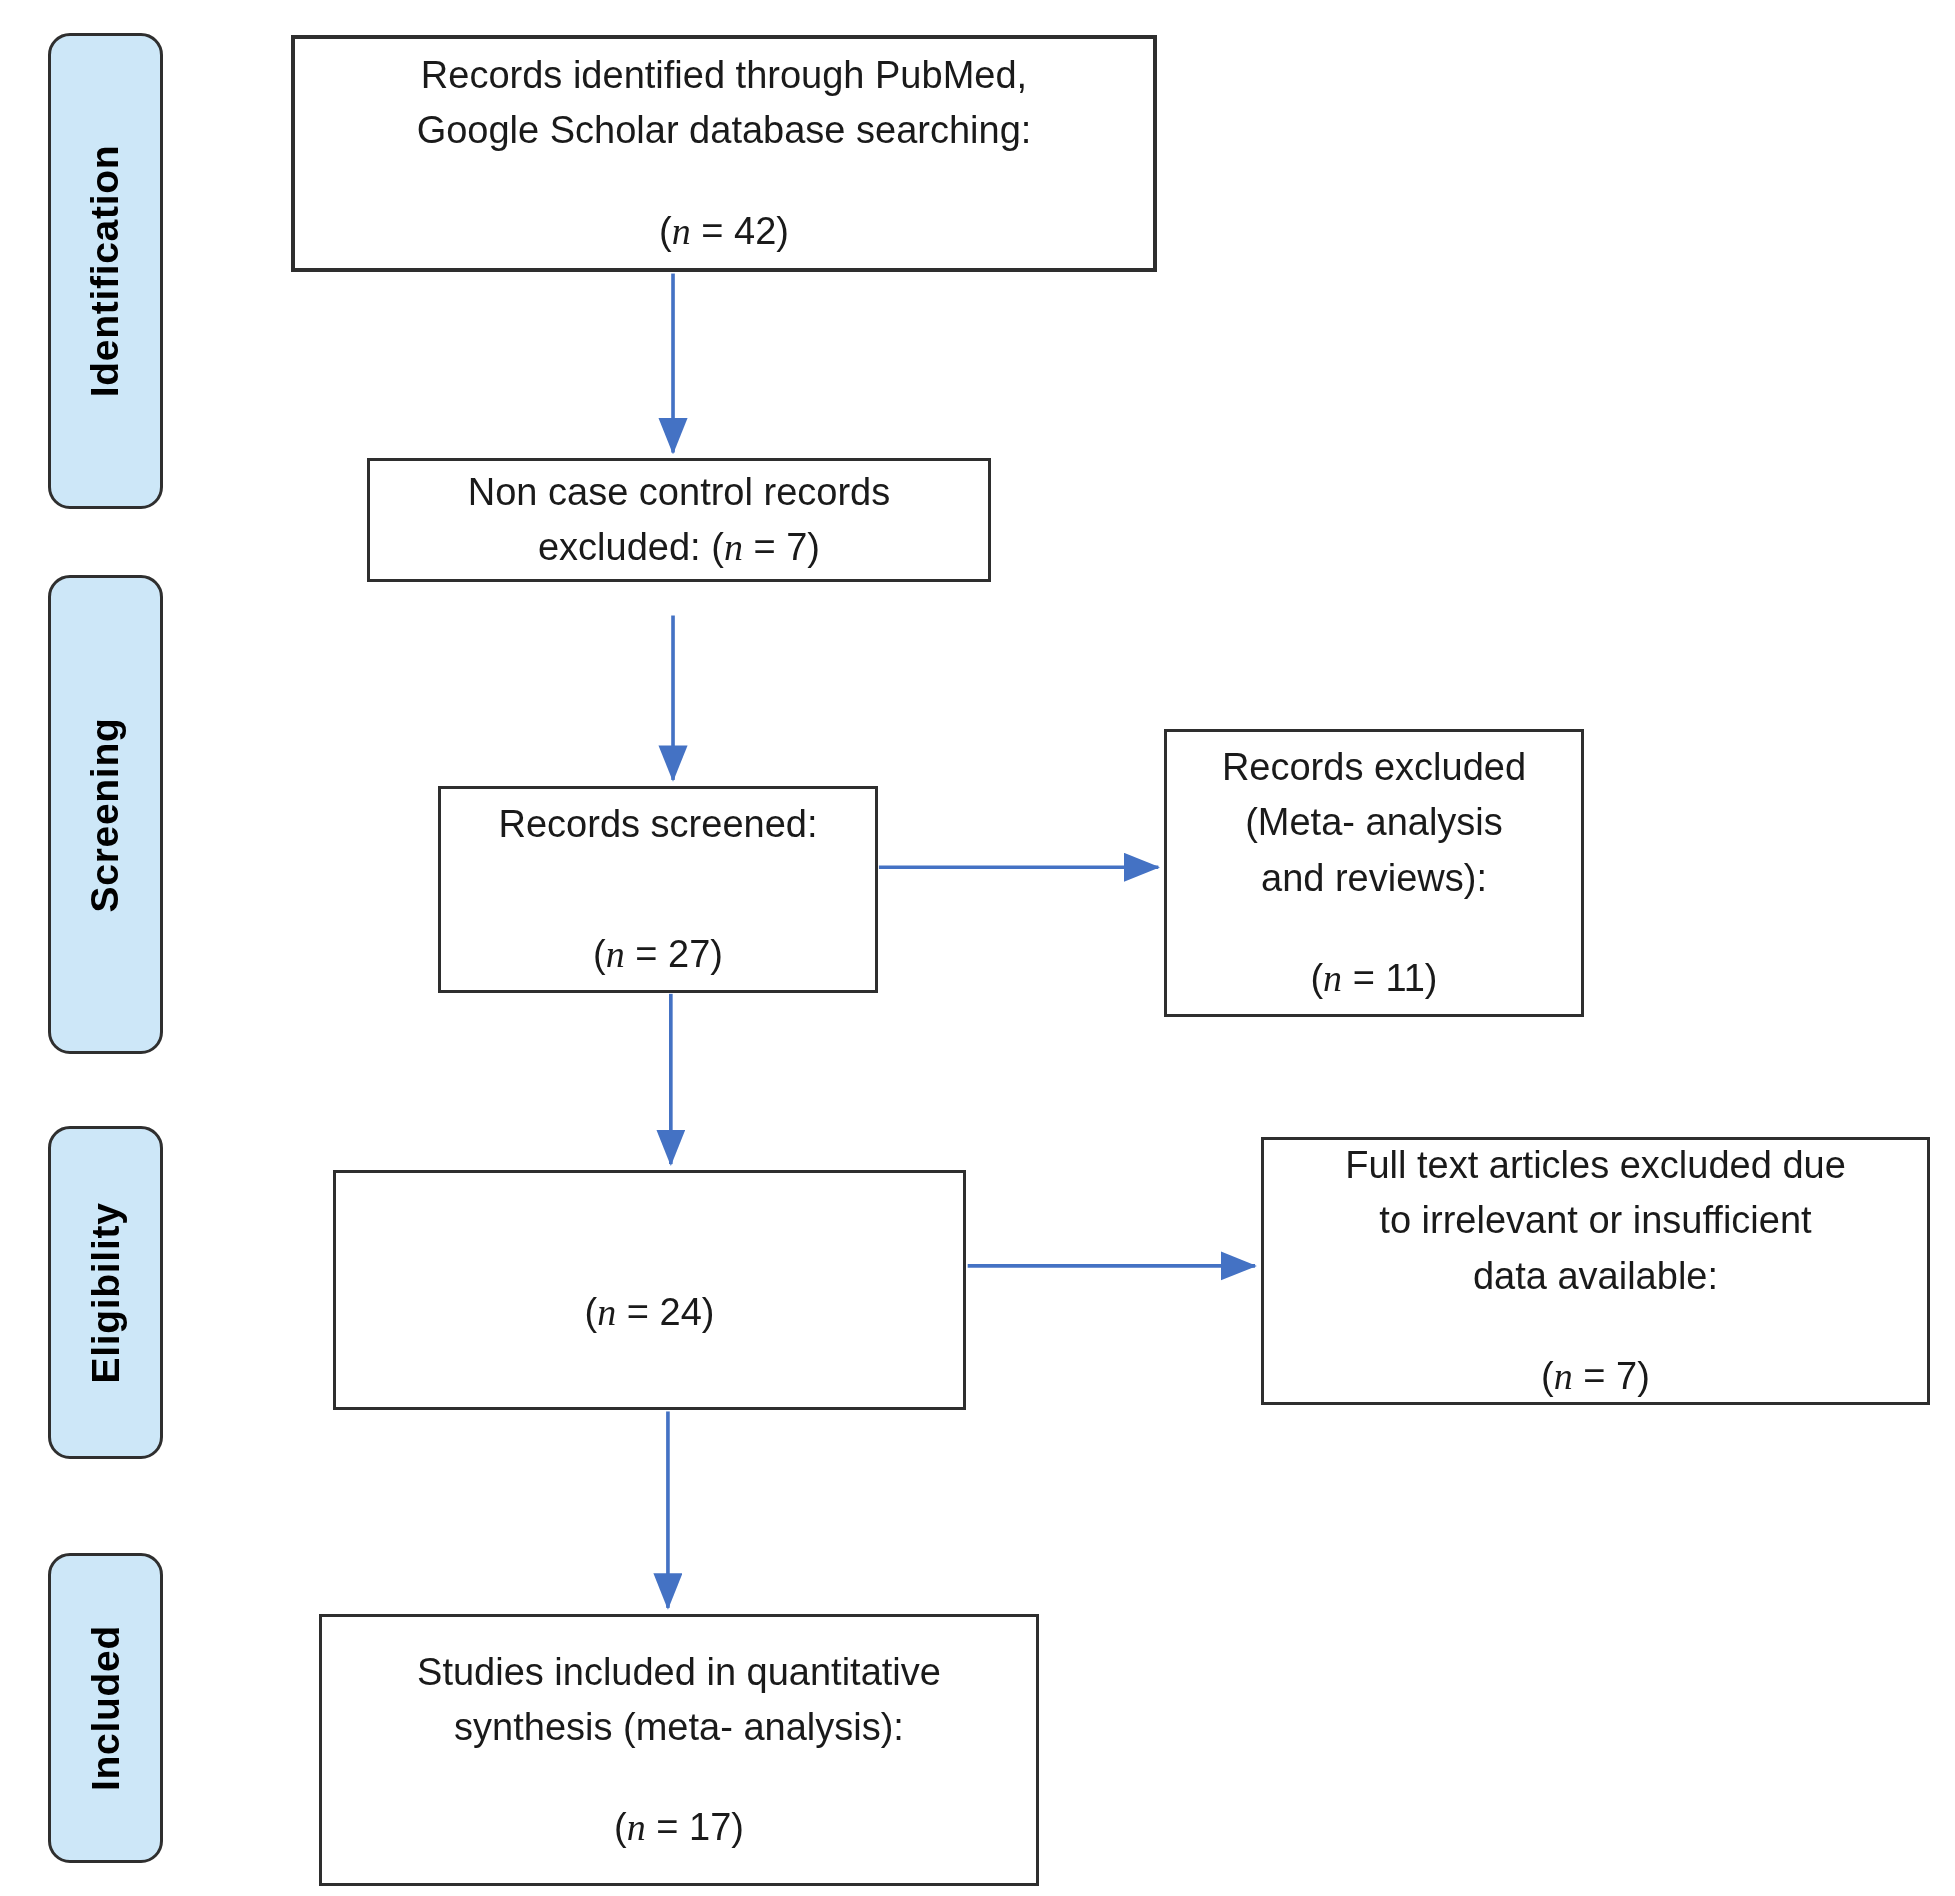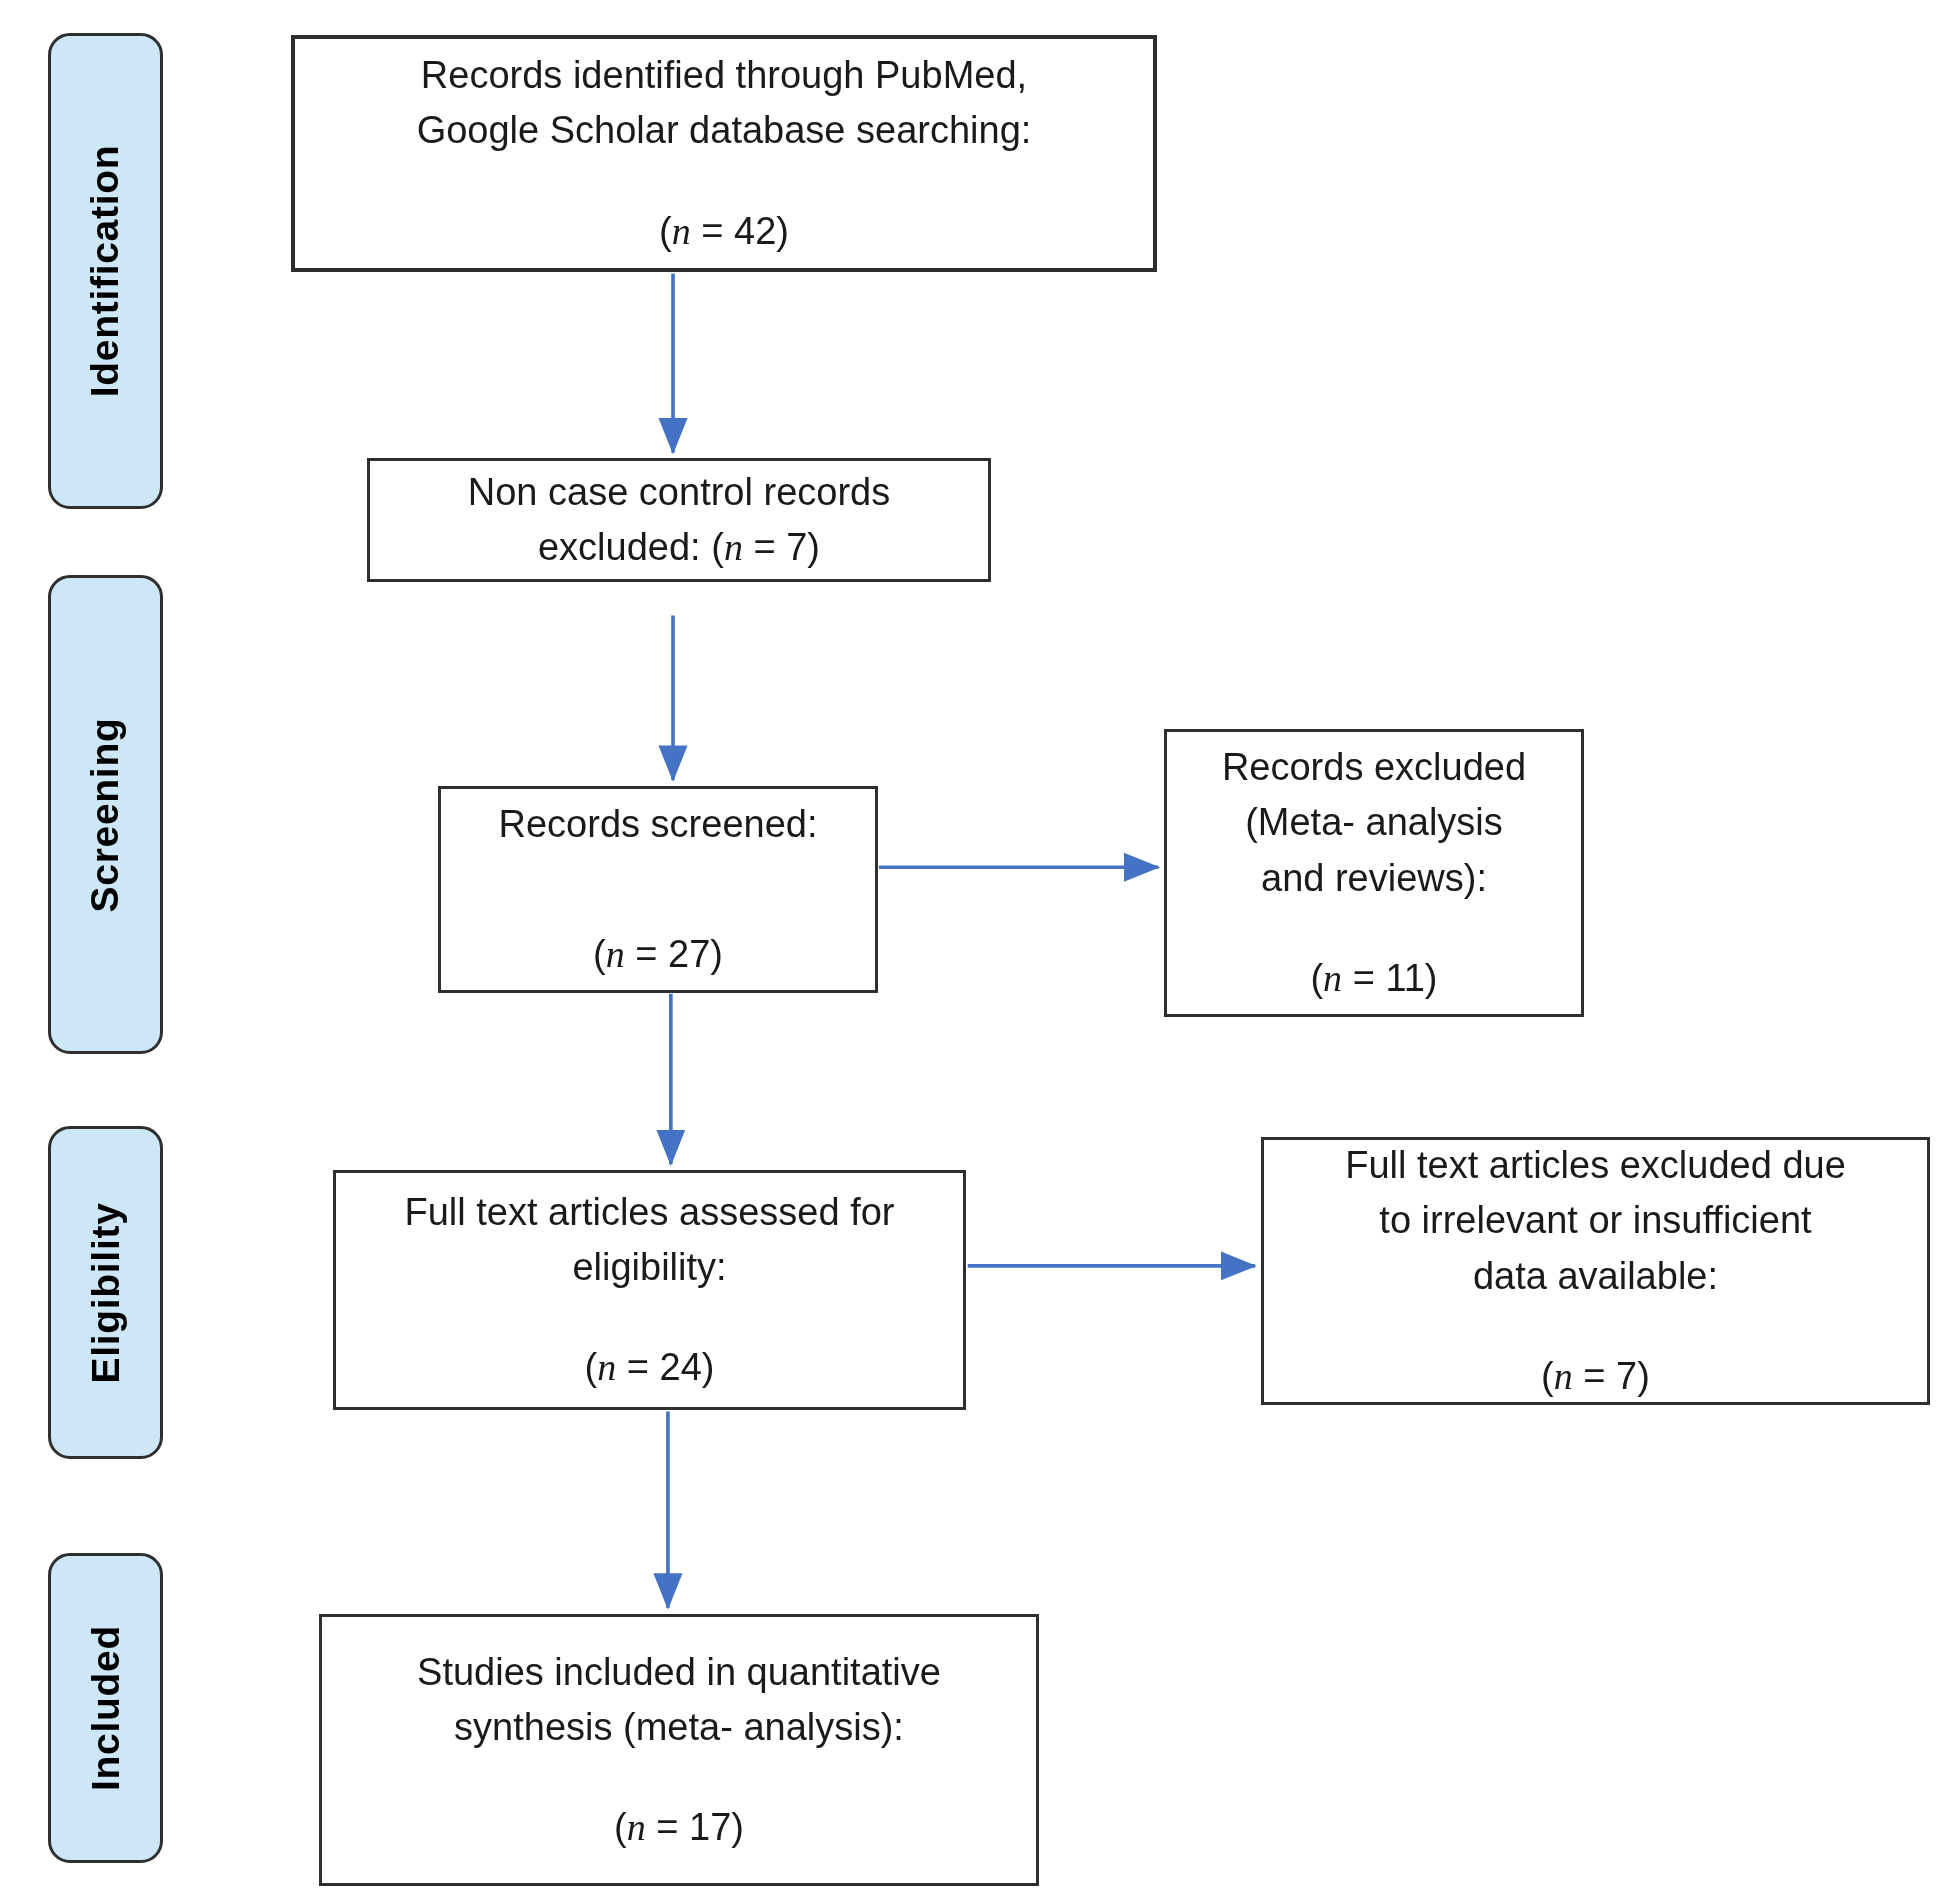--- a/index.html
+++ b/index.html
@@ -135,22 +135,20 @@
   </div>
 
   <div class="fbox" style="left:1164px;top:729px;width:420px;height:288px;">
     <div class="flabel">Records excluded
 (Meta- analysis
 and reviews):</div>
     <div class="count"><span>(</span><i>n</i><span> = 11)</span></div>
   </div>
 
   <div class="fbox" style="left:333px;top:1170px;width:633px;height:240px;">
-    <div class="flabel">Full text articles assessed for
-eligibility:</div>
     <div class="count"><span>(</span><i>n</i><span> = 24)</span></div>
   </div>
 
   <div class="fbox" style="left:1261px;top:1137px;width:669px;height:268px;">
     <div class="flabel">Full text articles excluded due
 to irrelevant or insufficient
 data available:</div>
     <div class="count"><span>(</span><i>n</i><span> = 7)</span></div>
   </div>
 

